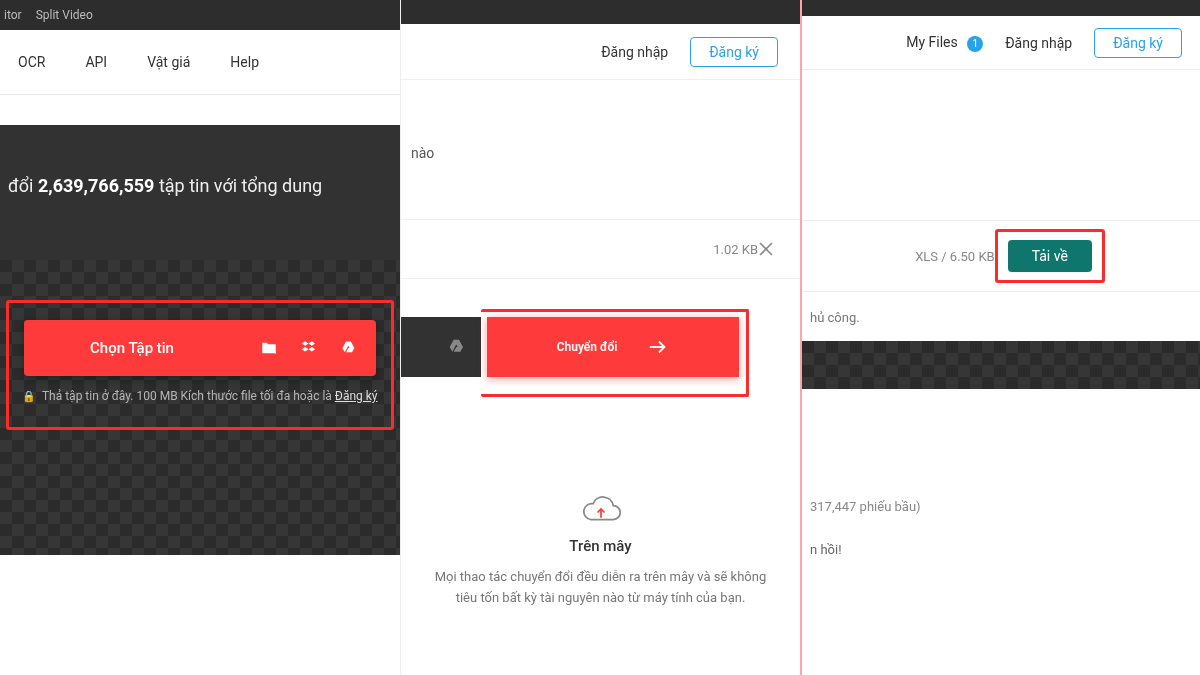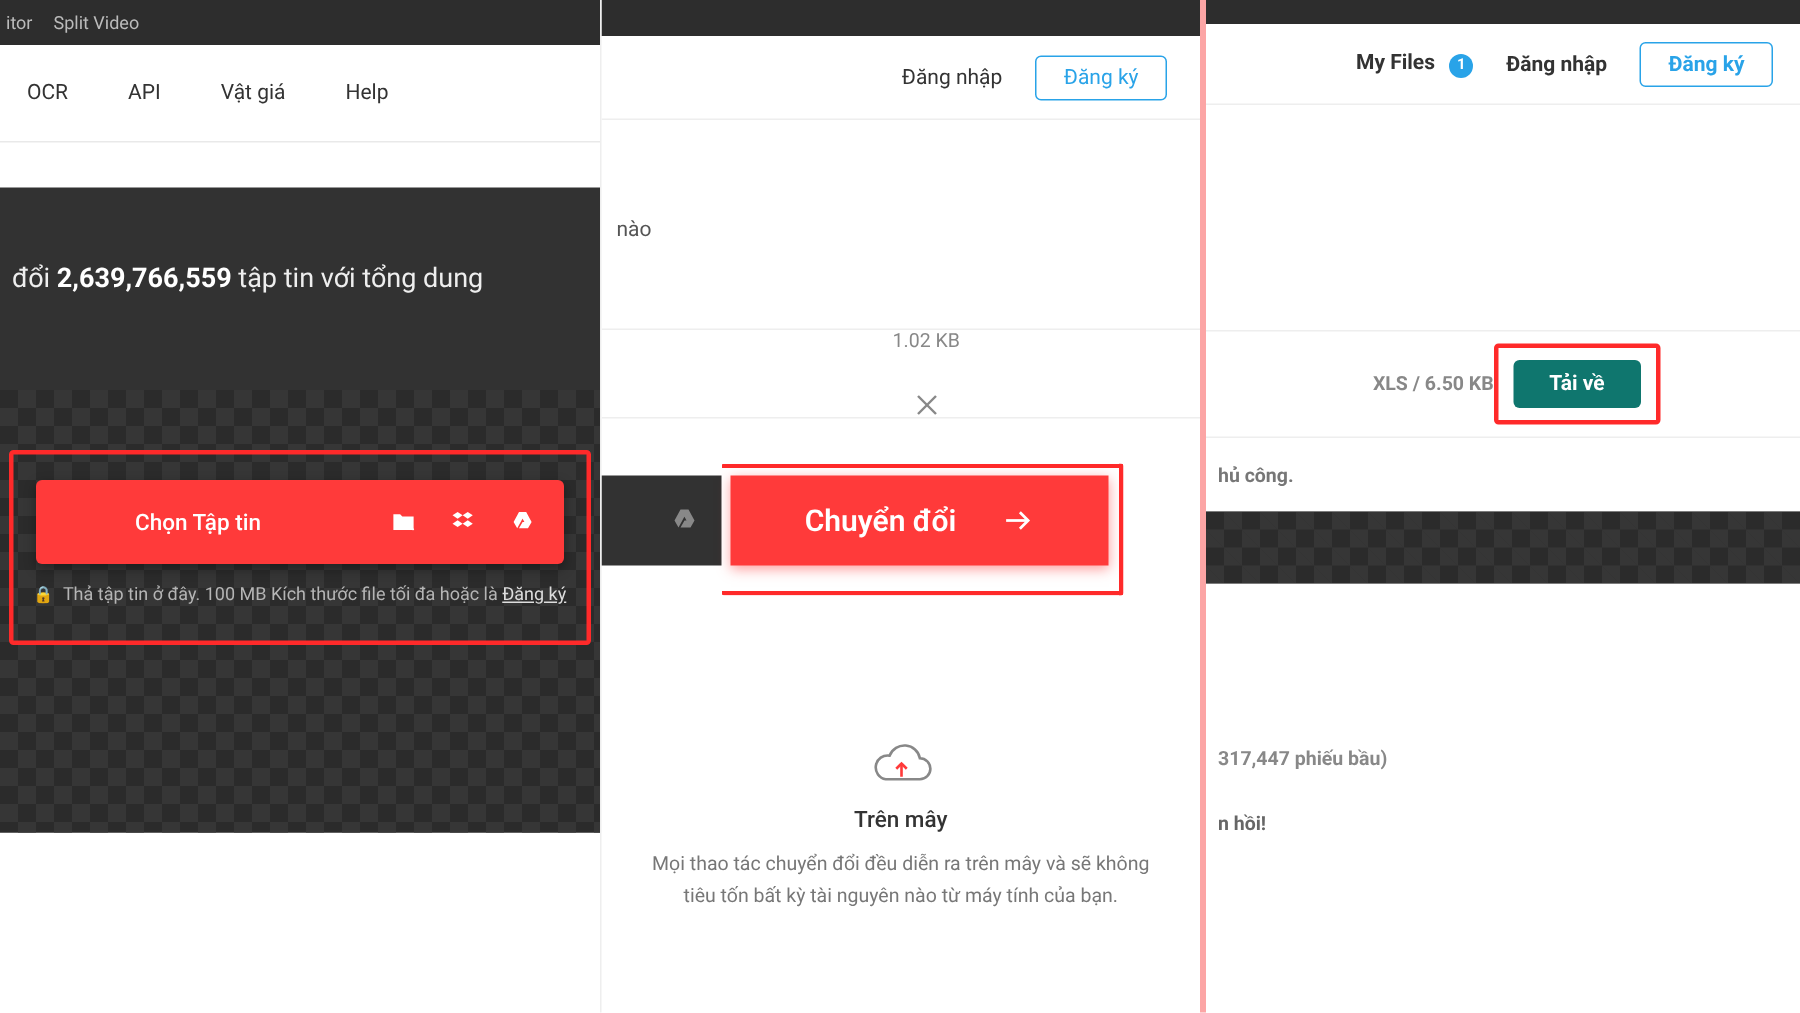--- a/index.html
+++ b/index.html
@@ -12,21 +12,21 @@
     display: flex;
   }
   .col {
     position: relative;
     height: 100%;
     overflow: hidden;
     background: #fff;
   }
   .col1 { width: 400px; }
   .col2 { width: 400px; border-left: 1px solid #eee; }
-  .col3 { width: 400px; border-left: 4px solid #fca5a5; font-weight: bold; }
+  .col3 { width: 400px; border-left: 2px solid #fca5a5; }
 
   
   .c1-topbar {
     height: 30px;
     background: #2d2d2d;
     color: #bbb;
     font-size: 12px;
     display: flex;
     align-items: center;
     padding-left: 4px;
@@ -163,23 +163,22 @@
     padding: 65px 0 0 10px;
   }
   .c2-filecard {
     margin-top: 58px;
     height: 60px;
     background: #fff;
     border-top: 1px solid #eee;
     border-bottom: 1px solid #eee;
     display: flex;
     align-items: center;
-    justify-content: space-between;
+    justify-content: flex-end;
     padding: 0 26px 0 60px;
-    flex-direction: column;
   }
   .c2-filecard .size { color: #888; font-size: 13px; }
   .c2-filecard .close { width: 16px; height: 16px; cursor: pointer; }
   .c2-filecard .close svg { stroke: #888; }
   .c2-convert-wrap {
     position: relative;
     margin-top: 30px;
     height: 76px;
   }
   .c2-drive-strip {
@@ -210,21 +209,21 @@
     left: 86px;
     top: 8px;
     width: 252px;
     height: 60px;
     background: #ff3a3a;
     color: #fff;
     display: flex;
     align-items: center;
     justify-content: center;
     gap: 30px;
-    font-size: 20px;
+    font-size: 12px;
     font-weight: 600;
     cursor: pointer;
     box-shadow: 0 2px 8px rgba(255,58,58,0.5);
   }
   .c2-convert-btn .arrow { width: 22px; height: 22px; }
   .c2-cloud {
     text-align: center;
     margin-top: 110px;
     padding: 0 22px;
   }

